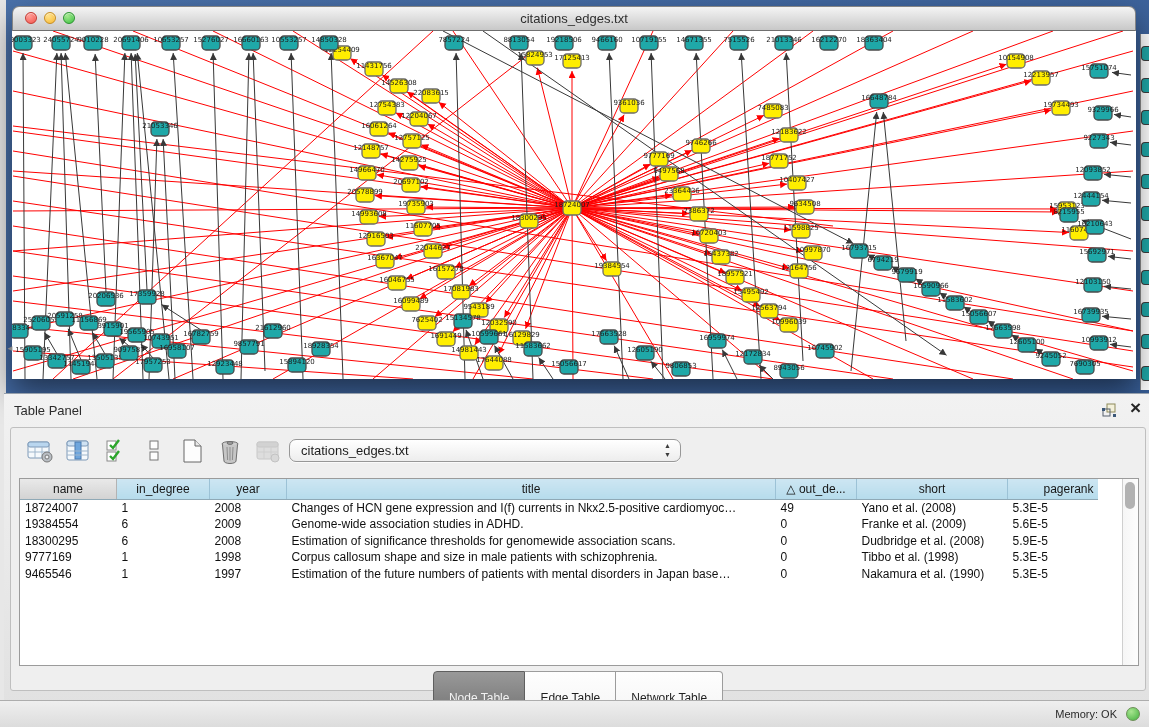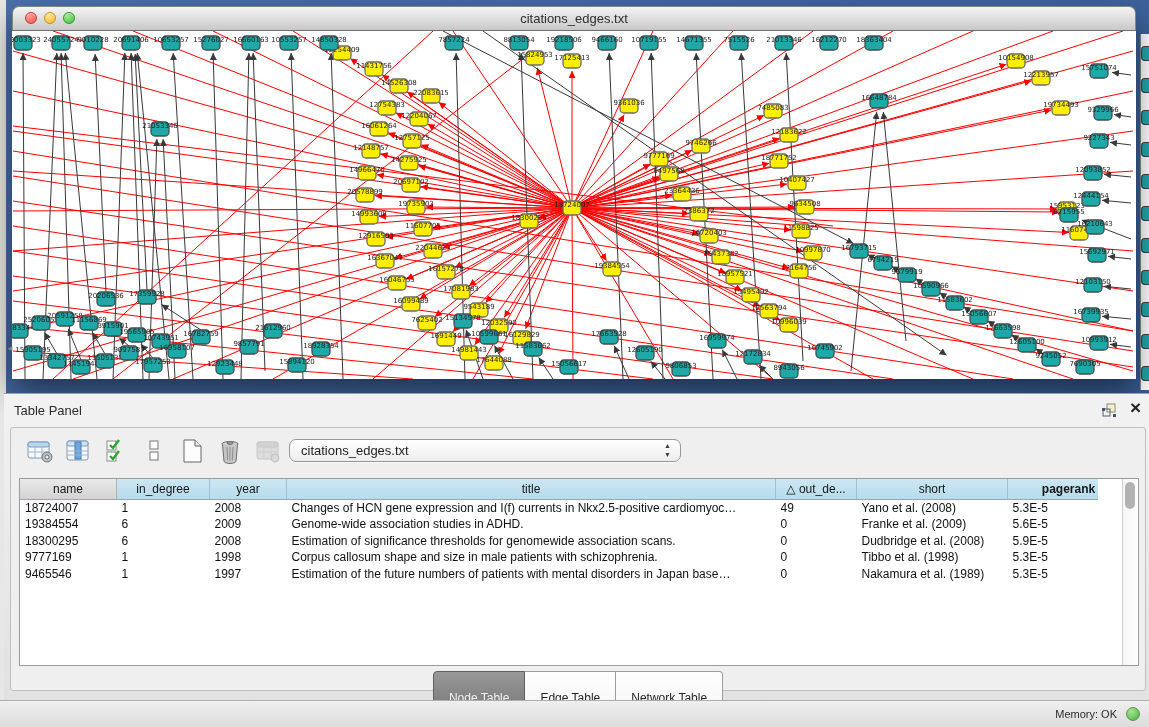--- a/index.html
+++ b/index.html
@@ -656,21 +656,21 @@
       <div id="tbl-scroll">
         <table>
           <thead>
               <tr id="thead-row">
                 <th class="first" style="width: 96px;">name</th>
                 <th style="width: 92px;">in_degree</th>
                 <th style="width: 76px;">year</th>
                 <th style="width: 488px;">title</th>
                 <th style="width: 80px;">△ out_de...</th>
                 <th style="width: 150px;">short</th>
-                <th style="width: 121px; font-weight: bold;">pagerank</th>
+                <th style="width: 121px;">pagerank</th>
               </tr>
             </thead>
           <tbody id="tbody">
               <tr>
                 <td>18724007</td>
                 <td>1</td>
                 <td>2008</td>
                 <td>Changes of HCN gene expression and I(f) currents in Nkx2.5-positive cardiomyoc…</td>
                 <td>49</td>
                 <td>Yano et al. (2008)</td>
@@ -702,21 +702,21 @@
                 <td>0</td>
                 <td>Tibbo et al. (1998)</td>
                 <td>5.3E-5</td>
               </tr>
               <tr>
                 <td>9465546</td>
                 <td>1</td>
                 <td>1997</td>
                 <td>Estimation of the future numbers of patients with mental disorders in Japan base…</td>
                 <td>0</td>
-                <td>Nakamura et al. (1989)</td>
+                <td>Nakamura et al. (1990)</td>
                 <td>5.3E-5</td>
               </tr>
             </tbody>
         </table>
       </div>
       <div id="vscroll">
         <div id="vthumb"></div>
       </div>
     </div>
 

